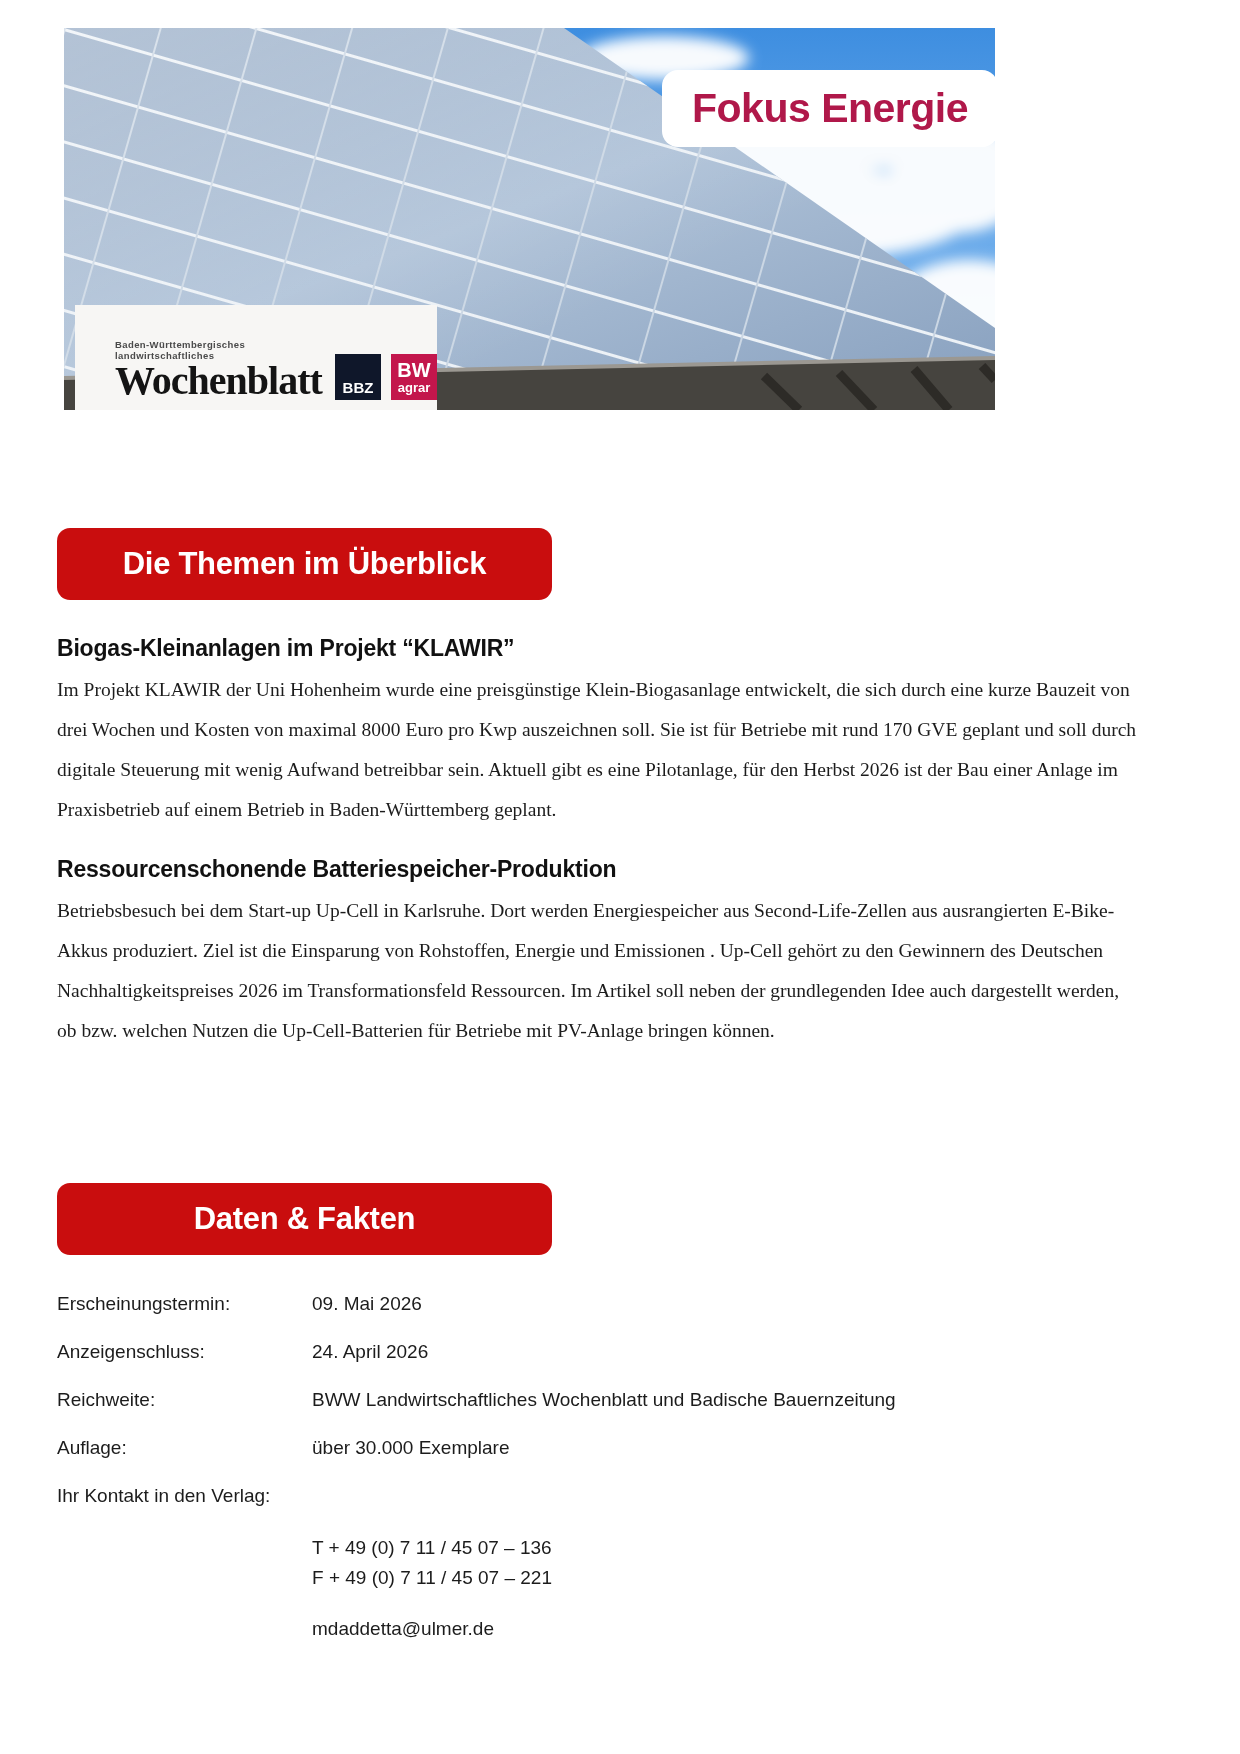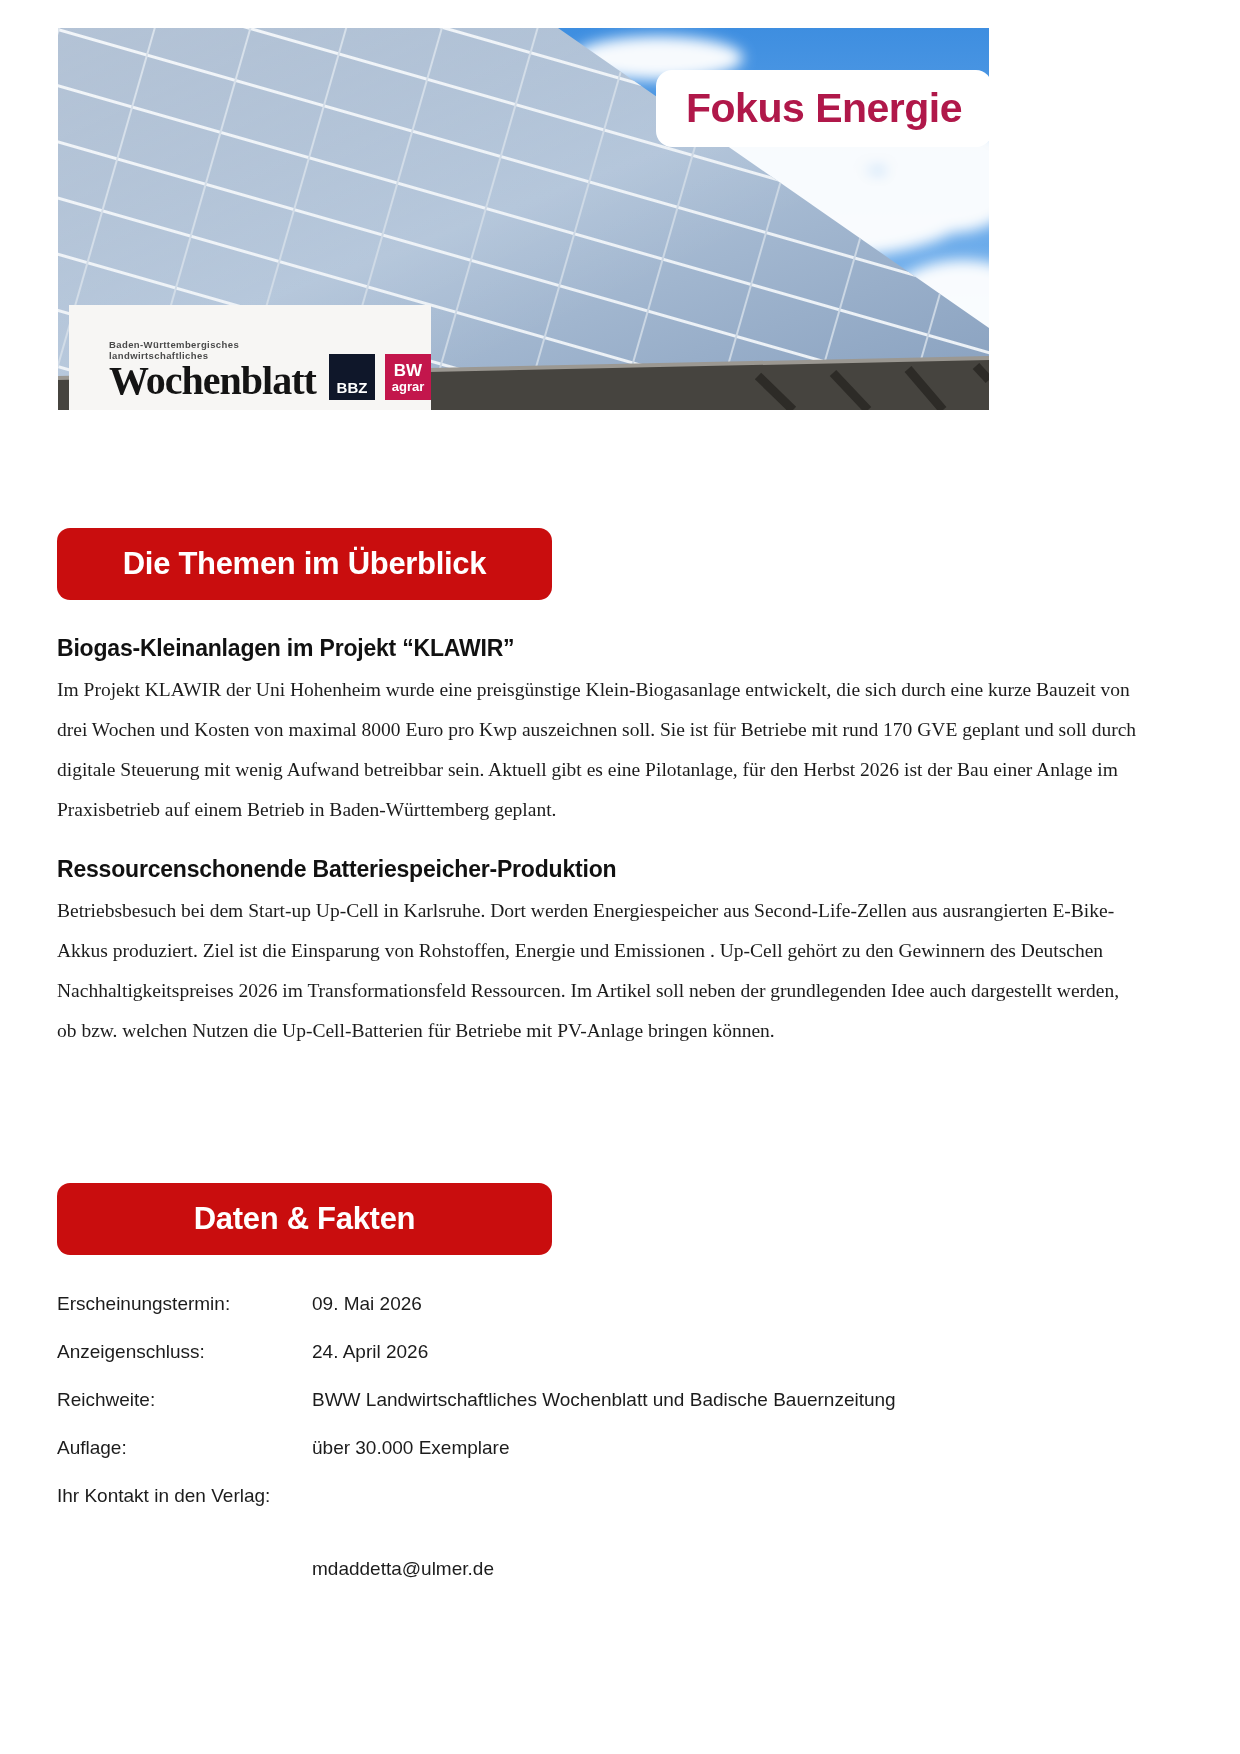--- a/index.html
+++ b/index.html
@@ -1,38 +1,38 @@
 <!DOCTYPE html>
 <html lang="de"><head>
 <meta charset="utf-8">
 <style>
   * { margin:0; padding:0; box-sizing:border-box; }
   html,body { background:#ffffff; }
   body { font-family:"Liberation Sans", sans-serif; color:#1f1f1f; }
   .page { position:relative; width:1240px; height:1754px; background:#fff; overflow:hidden; }
 
   
-  .hero { position:absolute; left:58px; top:28px; width:931px; height:382px; overflow:hidden; }
+  .hero { position:absolute; left:64px; top:28px; width:931px; height:382px; overflow:hidden; }
   .hero svg { position:absolute; left:0; top:0; }
 
   .badge { position:absolute; left:598px; top:42px; height:77px; padding:0 30px;
            background:#ffffff; border-radius:16px; display:flex; align-items:center; justify-content:center; }
   .badge span { font-size:41px; font-weight:bold; color:#B0184A; letter-spacing:-0.5px; white-space:nowrap; }
 
   .logo-box { position:absolute; left:11px; top:277px; width:362px; height:105px;
               background:#f7f6f4; display:flex; align-items:flex-end; padding:0 0 10px 40px; gap:10px; }
   .logo-left { display:flex; flex-direction:column; }
   .logo-tagline { font-size:9.5px; font-weight:bold; color:#4a4a4a; letter-spacing:0.4px; margin-bottom:1px; }
   .logo-name { font-family:"Liberation Serif", serif; font-weight:bold; font-size:40px; line-height:0.95;
                color:#141414; letter-spacing:-1px; }
   .logo-sq { width:46px; height:46px; display:flex; flex-direction:column; align-items:center; justify-content:flex-end;
              color:#fff; font-weight:bold; flex:0 0 auto; }
   .sq-bbz { background:#0f172a; font-size:15px; padding-bottom:4px; }
   .sq-bw  { background:#C3164C; justify-content:center; line-height:1; }
-  .sq-bw .bw-top { font-size:17px; }
+  .sq-bw .bw-top { font-size:20px; }
   .sq-bw .bw-sub { font-size:13px; font-weight:bold; margin-top:1px; }
 
   
   .banner { position:absolute; left:57px; width:495px; height:72px; background:#C90D0E; border-radius:13px;
             display:flex; align-items:center; justify-content:center; }
   .banner span { color:#ffffff; font-weight:bold; font-size:31px; letter-spacing:-0.3px; }
   .banner.topics { top:528px; }
   .banner.facts  { top:1183px; }
 
   
@@ -170,18 +170,22 @@
     <div class="fact-row">
       <div class="fact-label">Auflage:</div>
       <div class="fact-value">über 30.000 Exemplare</div>
     </div>
     <div class="fact-row">
       <div class="fact-label">Ihr Kontakt in den Verlag:</div>
     </div>
     <div class="fact-row contact-extra">
       <div class="fact-label"></div>
       <div class="fact-value">
+        <div class="phone-block">
+          <div>T + 49 (0) 7 11 / 45 07 – 136</div>
+          <div>F + 49 (0) 7 11 / 45 07 – 221</div>
+        </div>
         <div class="email-line">mdaddetta@ulmer.de</div>
       </div>
     </div>
   </div>
 
 </div>
 
 </body></html>

